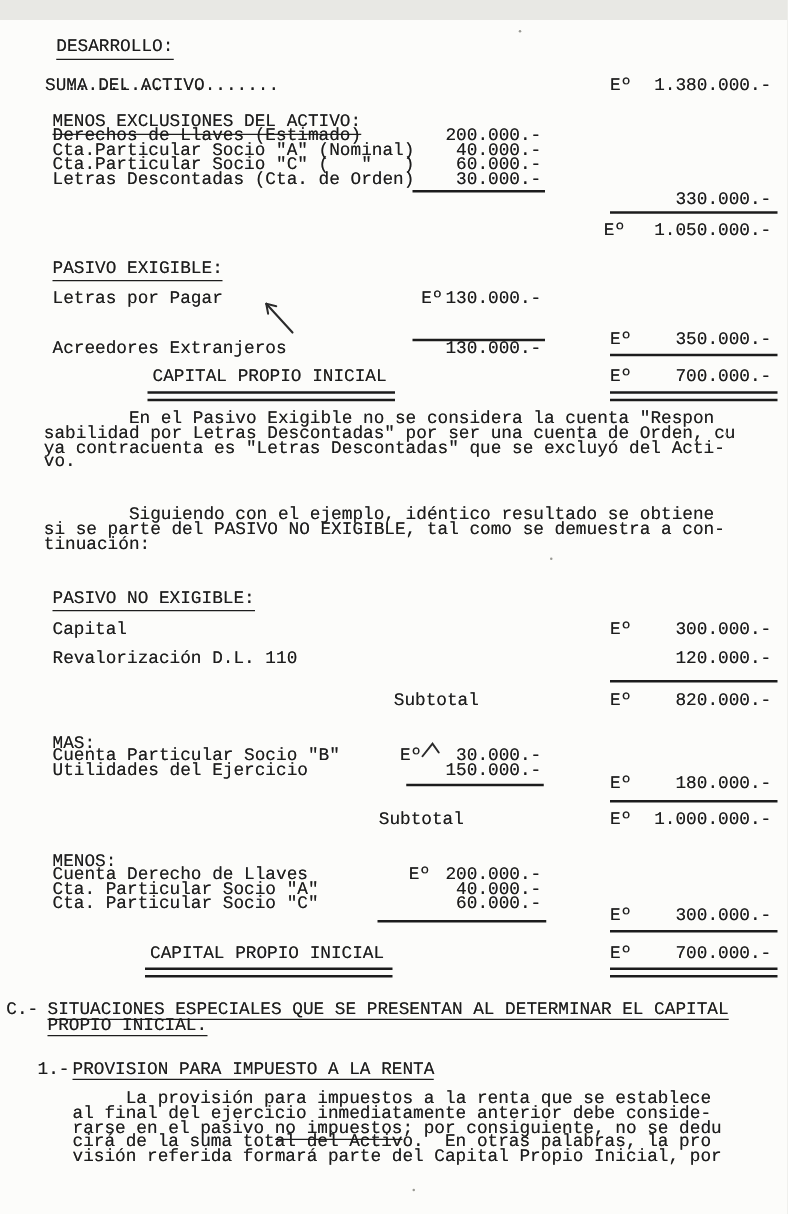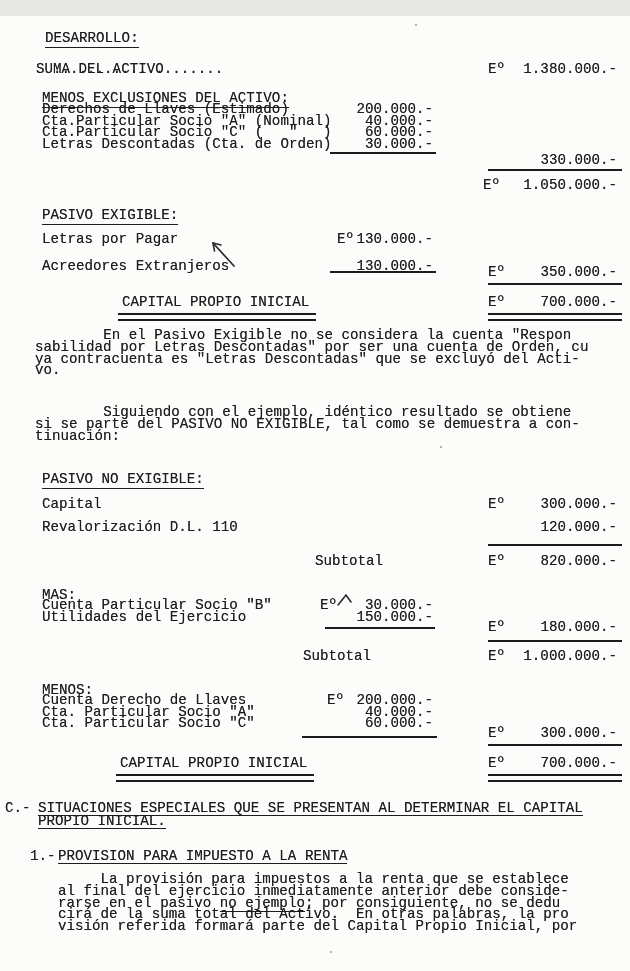--- a/index.html
+++ b/index.html
@@ -69,21 +69,21 @@
     <span class="rc" style="left:483px;">Eº</span>
     <span class="ra">1.050.000.-</span>
   </div>
 
   <div class="abs u" style="left:42px;top:191px;">PASIVO EXIGIBLE:</div>
   <div class="row" style="top:217px;">
     <span class="lbl">Letras por Pagar</span>
     <span class="mc" style="left:337px;">Eº</span>
     <span class="ma">130.000.-</span>
   </div>
-  <div class="row" style="top:244px;text-decoration:underline;">
+  <div class="row" style="top:257px;text-decoration:underline;">
     <span class="lbl">Acreedores Extranjeros</span>
     <span class="ma">130.000.-</span>
   </div>
 
   <svg class="pen" style="left:200px;top:220px;" width="42" height="34" viewBox="0 0 42 34">
     <path d="M34,30 L13,7" stroke="#2b2b2b" stroke-width="1.7" fill="none" stroke-linecap="round"></path>
     <path d="M13,7 l1.5,8 M13,7 l8,2" stroke="#2b2b2b" stroke-width="1.6" fill="none" stroke-linecap="round"></path>
   </svg>
   <div class="rule" style="left:330px;top:255px;width:106px;"></div>
   <div class="row" style="top:250px;">
@@ -188,21 +188,21 @@
     <span class="u" style="left:38px;">PROPIO INICIAL.</span>
   </div>
 
   <div class="row" style="top:834px;">
     <span style="left:30px;">1.-</span>
     <span class="u" style="left:58px;">PROVISION PARA IMPUESTO A LA RENTA</span>
   </div>
 
   <div class="para" style="left:58px;top:858px;width:545px;"><span>     La provisión para impuestos a la renta que se establece
 al final del ejercicio inmediatamente anterior debe conside-
-rarse en el pasivo </span><span class="uin">no ejemplo</span><span>; por consiguiente, no se dedu
+rarse en el pasivo </span><span class="uin">no impuestos</span><span>; por consiguiente, no se dedu
 cirá de la suma total del Activo.  En otras palabras, la pro
 visión referida formará parte del Capital Propio Inicial, por</span></div>
 
   <div class="speck" style="left:415px;top:8px;"></div>
   <div class="speck" style="left:580px;top:330px;"></div>
   <div class="speck" style="left:440px;top:430px;"></div>
   <div class="speck" style="left:330px;top:935px;"></div>
 
 </div>
 

